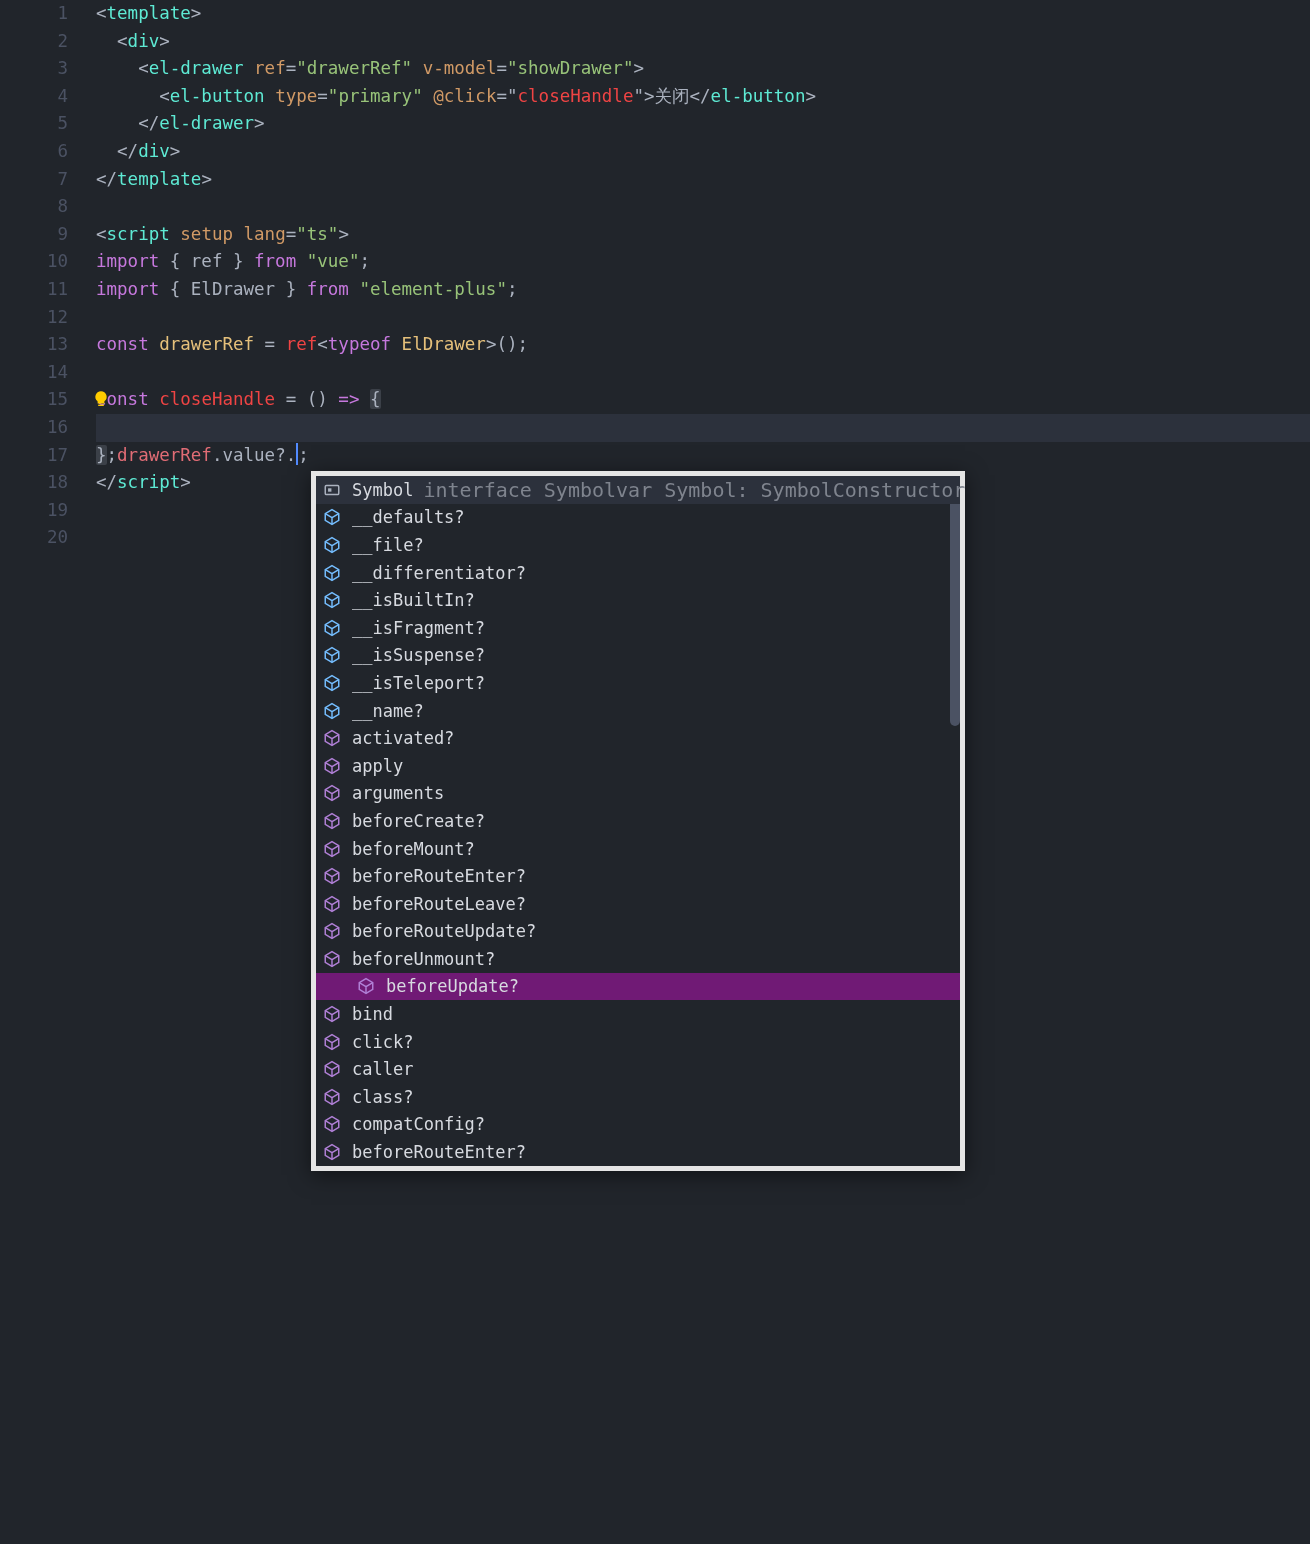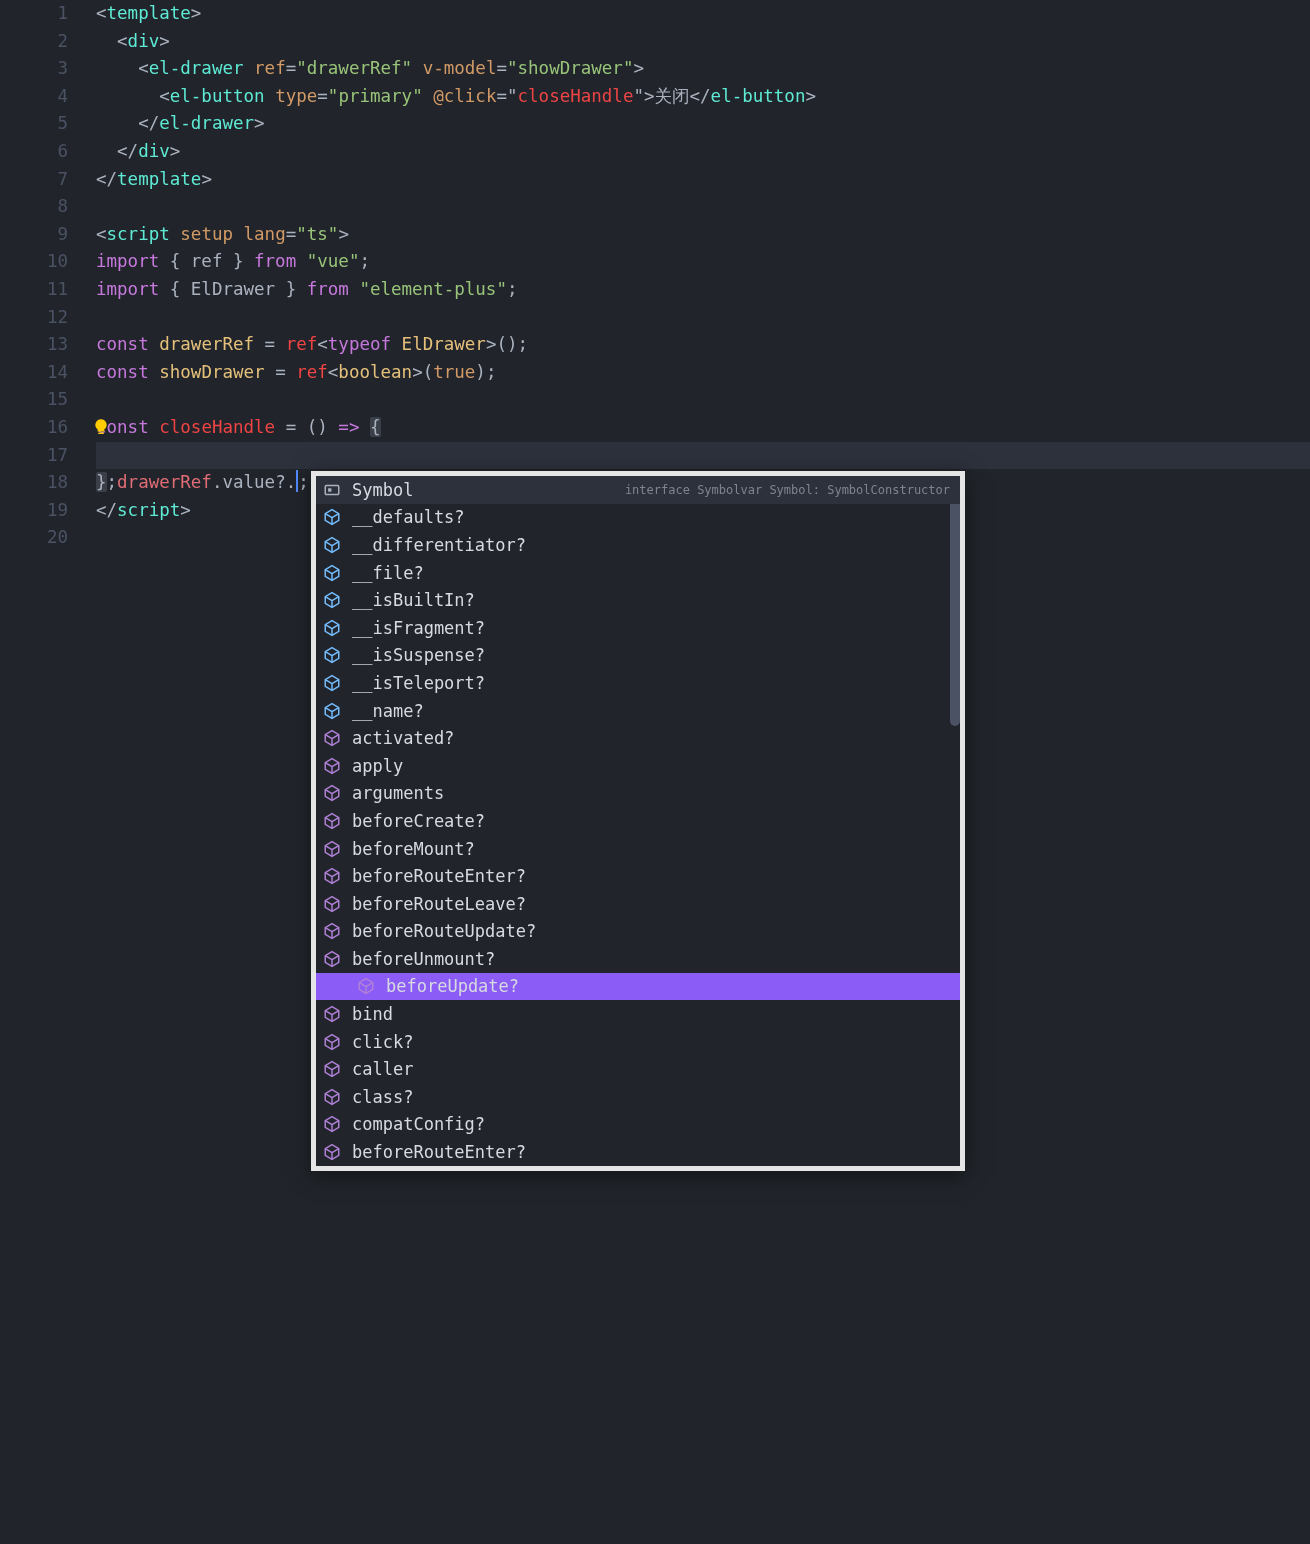--- a/index.html
+++ b/index.html
@@ -95,32 +95,32 @@
   .ac-row {
     display: flex;
     align-items: center;
     height: 27.6px;
     padding-left: 6px;
     gap: 10px;
     cursor: pointer;
     position: relative;
   }
   .ac-row.selected { background: #2c313c; }
-  .ac-row.hover    { background: #8b5cf6; padding-left: 40px; }
+  .ac-row.hover    { background: #701a75; padding-left: 40px; }
   .ac-icon {
     width: 20px; height: 20px;
     flex: 0 0 20px;
     display: flex; align-items: center; justify-content: center;
   }
   .ac-label { color: #d7dae0; flex: 0 0 auto; }
   .ac-detail {
     margin-left: auto;
     padding-right: 10px;
     color: #7f848e;
-    font-size: 12px;
+    font-size: 20px;
     white-space: nowrap;
   }
   .ac-scrollbar {
     position: absolute;
     right: 0; top: 0;
     width: 10px;
     height: 250px;
     background: #4b5263;
     border-radius: 5px;
   }
@@ -158,21 +158,20 @@
       <div class="line"><span class="punc">      &lt;</span><span class="tag">el-button</span><span class="punc"> </span><span class="attr">type</span><span class="punc">=</span><span class="str">"primary"</span><span class="punc"> </span><span class="attr">@click</span><span class="punc">=</span><span class="punc">"</span><span class="func">closeHandle</span><span class="punc">"</span><span class="punc">&gt;</span><span class="txt">关闭</span><span class="punc">&lt;/</span><span class="tag">el-button</span><span class="punc">&gt;</span></div>
       <div class="line"><span class="punc">    &lt;/</span><span class="tag">el-drawer</span><span class="punc">&gt;</span></div>
       <div class="line"><span class="punc">  &lt;/</span><span class="tag">div</span><span class="punc">&gt;</span></div>
       <div class="line"><span class="punc">&lt;/</span><span class="tag">template</span><span class="punc">&gt;</span></div>
       <div class="line"></div>
       <div class="line"><span class="punc">&lt;</span><span class="tag">script</span><span class="punc"> </span><span class="attr">setup</span><span class="punc"> </span><span class="attr">lang</span><span class="punc">=</span><span class="str">"ts"</span><span class="punc">&gt;</span></div>
       <div class="line"><span class="kw">import</span><span class="punc"> { </span><span class="ident">ref</span><span class="punc"> } </span><span class="kw">from</span><span class="punc"> </span><span class="str">"vue"</span><span class="punc">;</span></div>
       <div class="line"><span class="kw">import</span><span class="punc"> { </span><span class="ident">ElDrawer</span><span class="punc"> } </span><span class="kw">from</span><span class="punc"> </span><span class="str">"element-plus"</span><span class="punc">;</span></div>
       <div class="line"></div>
       <div class="line"><span class="kw">const</span><span class="punc"> </span><span class="var">drawerRef</span><span class="punc"> = </span><span class="func">ref</span><span class="punc">&lt;</span><span class="kw">typeof</span><span class="punc"> </span><span class="type">ElDrawer</span><span class="punc">&gt;();</span></div>
-      <div class="line"><span class="kw">const</span><span class="punc"> </span><span class="var">showDrawer</span><span class="punc"> = </span><span class="func">ref</span><span class="punc">&lt;</span><span class="type">boolean</span><span class="punc">&gt;(</span><span class="bool">true</span><span class="punc">);</span></div>
       <div class="line"></div>
       <div class="line"><span class="bulb"><svg viewBox="0 0 16 16" width="18" height="18">
             <path fill="#ffcc00" d="M8 1a5 5 0 0 0-3 9v2h6v-2a5 5 0 0 0-3-9z"></path>
             <rect x="5.5" y="13" width="5" height="1.2" fill="#ffcc00"></rect>
           </svg></span><span class="kw">const</span><span class="punc"> </span><span class="func">closeHandle</span><span class="punc"> = () </span><span class="kw">=&gt;</span><span class="punc"> </span><span class="punc bracket-hl">{</span></div>
       <div class="line"><div class="hl-line"></div><span class="punc">  </span><span class="varc">drawerRef</span><span class="punc">.</span><span class="ident">value</span><span class="punc">?.</span><span class="cursor"></span><span class="punc">;</span></div>
       <div class="line"><span class="punc bracket-hl">}</span><span class="punc">;</span></div>
       <div class="line"><span class="punc">&lt;/</span><span class="tag">script</span><span class="punc">&gt;</span></div>
       <div class="line"></div>
     </div>
@@ -199,38 +198,38 @@
       </span>
       <span class="ac-label">__defaults?</span>
     </div>
     <div class="ac-row">
       <span class="ac-icon">
         <svg width="18" height="18" viewBox="0 0 16 16">
           <path d="M8 1.5 L14 5 L14 11 L8 14.5 L2 11 L2 5 Z" fill="none" stroke="#75beff" stroke-width="1.3"></path>
           <path d="M2 5 L8 8.5 L14 5 M8 8.5 L8 14.5" stroke="#75beff" stroke-width="1.3" fill="none"></path>
         </svg>
       </span>
+      <span class="ac-label">__file?</span>
+    </div>
+    <div class="ac-row">
+      <span class="ac-icon">
+        <svg width="18" height="18" viewBox="0 0 16 16">
+          <path d="M8 1.5 L14 5 L14 11 L8 14.5 L2 11 L2 5 Z" fill="none" stroke="#75beff" stroke-width="1.3"></path>
+          <path d="M2 5 L8 8.5 L14 5 M8 8.5 L8 14.5" stroke="#75beff" stroke-width="1.3" fill="none"></path>
+        </svg>
+      </span>
       <span class="ac-label">__differentiator?</span>
     </div>
     <div class="ac-row">
       <span class="ac-icon">
         <svg width="18" height="18" viewBox="0 0 16 16">
           <path d="M8 1.5 L14 5 L14 11 L8 14.5 L2 11 L2 5 Z" fill="none" stroke="#75beff" stroke-width="1.3"></path>
           <path d="M2 5 L8 8.5 L14 5 M8 8.5 L8 14.5" stroke="#75beff" stroke-width="1.3" fill="none"></path>
         </svg>
       </span>
-      <span class="ac-label">__file?</span>
-    </div>
-    <div class="ac-row">
-      <span class="ac-icon">
-        <svg width="18" height="18" viewBox="0 0 16 16">
-          <path d="M8 1.5 L14 5 L14 11 L8 14.5 L2 11 L2 5 Z" fill="none" stroke="#75beff" stroke-width="1.3"></path>
-          <path d="M2 5 L8 8.5 L14 5 M8 8.5 L8 14.5" stroke="#75beff" stroke-width="1.3" fill="none"></path>
-        </svg>
-      </span>
       <span class="ac-label">__isBuiltIn?</span>
     </div>
     <div class="ac-row">
       <span class="ac-icon">
         <svg width="18" height="18" viewBox="0 0 16 16">
           <path d="M8 1.5 L14 5 L14 11 L8 14.5 L2 11 L2 5 Z" fill="none" stroke="#75beff" stroke-width="1.3"></path>
           <path d="M2 5 L8 8.5 L14 5 M8 8.5 L8 14.5" stroke="#75beff" stroke-width="1.3" fill="none"></path>
         </svg>
       </span>
       <span class="ac-label">__isFragment?</span>

